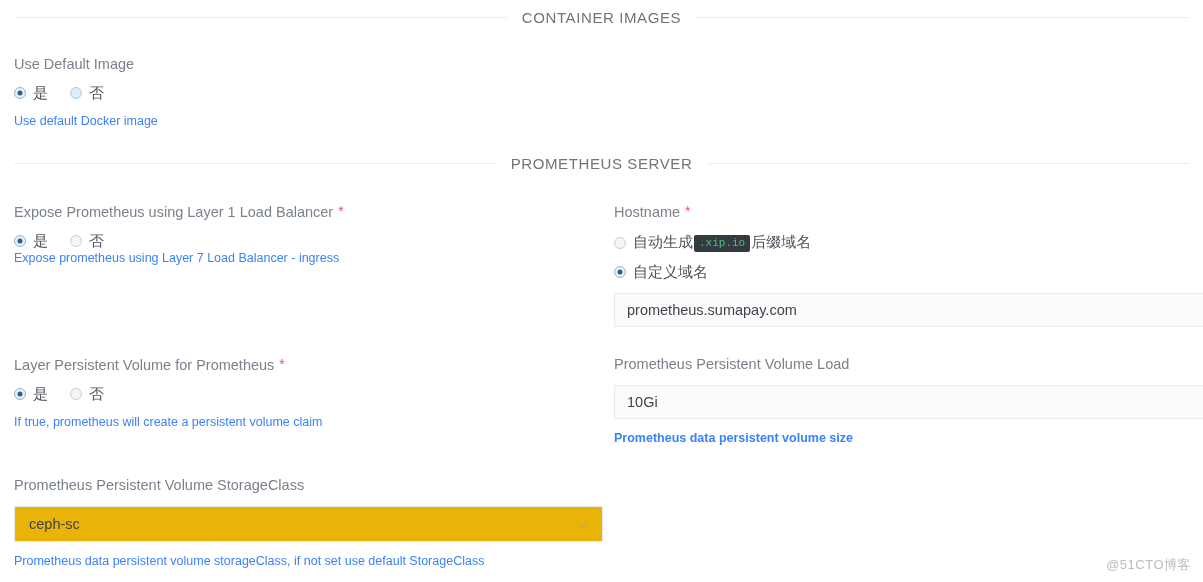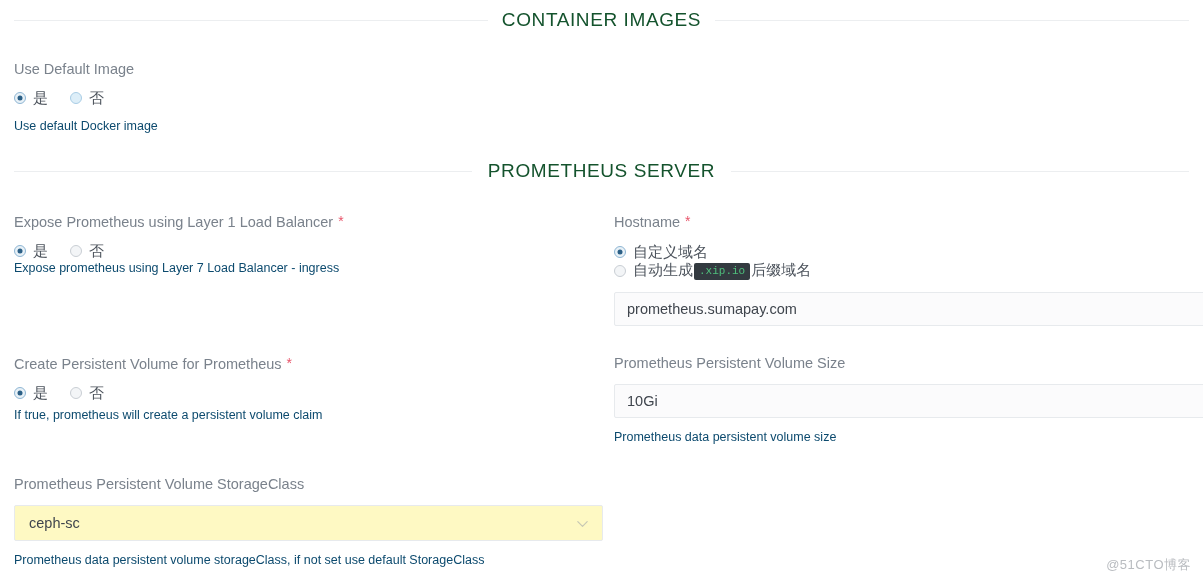--- a/index.html
+++ b/index.html
@@ -34,23 +34,23 @@
   }
   .section-header .rule {
     flex: 1 1 auto;
     height: 1px;
     background: #eceef0;
   }
   .section-header .rule.left  { flex-grow: 1; }
   .section-header .rule.right { flex-grow: 1; }
   .section-header .sh-title {
     flex: 0 0 auto;
-    font-size: 19px;
+    font-size: 15px;
     letter-spacing: 0.6px;
-    color: #14532d;
+    color: #737373;
     font-weight: 400;
     white-space: nowrap;
   }
 
   
   .cols {
     display: flex;
     width: 100%;
     box-sizing: border-box;
     gap: 28px;
@@ -73,21 +73,21 @@
   }
   .req-star {
     color: #e8546a;
     font-size: 14px;
     margin-left: 5px;
     vertical-align: 1px;
   }
 
   .helper {
     font-size: 12.5px;
-    color: #0c4a6e;
+    color: #3b82f6;
     line-height: 16px;
     font-weight: 400;
     white-space: nowrap;
   }
 
   
   .radio-row {
     display: flex;
     align-items: center;
     gap: 22px;
@@ -179,21 +179,21 @@
     overflow: hidden;
   }
   .text-input .val { white-space: nowrap; }
 
   
   .input-bleed { width: 596px; }
 
   
   .select {
     height: 36px;
-    background: #fef9c3;
+    background: #eab308;
     border: 1px solid #e7eaed;
     border-radius: 2px;
     box-sizing: border-box;
     display: flex;
     align-items: center;
     justify-content: space-between;
     padding: 0 12px 0 14px;
     font-size: 14.5px;
     color: #3f454d;
     width: 589px;
@@ -282,73 +282,73 @@
       </div>
     </div>
 
     <div class="col right">
       <div class="field">
         <div class="field-label">
           <span>Hostname</span><span class="req-star">*</span>
         </div>
 
         <div class="radio-row stacked" style="margin-top:12px;">
+          <div class="radio-opt-block">
+            <span class="radio off-grey"></span>
+            <span class="radio-label cn"><span>自动生成</span><span class="code-badge">.xip.io</span><span>后缀域名</span></span>
+          </div>
+
           <div class="radio-opt-block" style="margin-top:11px;">
             <span class="radio on"></span>
             <span class="radio-label cn">自定义域名</span>
           </div>
-
-          <div class="radio-opt-block">
-            <span class="radio off-grey"></span>
-            <span class="radio-label cn"><span>自动生成</span><span class="code-badge">.xip.io</span><span>后缀域名</span></span>
-          </div>
         </div>
 
         <div class="text-input input-bleed" style="margin-top:12px;">
           <span class="val">prometheus.sumapay.com</span>
         </div>
 
       </div>
     </div>
   </div>
 
   <div class="cols" style="margin-top:28px;">
 
     <div class="col left">
       <div class="field">
         <div class="field-label">
-          <span>Create Persistent Volume for Prometheus</span><span class="req-star">*</span>
+          <span>Layer Persistent Volume for Prometheus</span><span class="req-star">*</span>
         </div>
 
         <div class="radio-row" style="margin-top:11px;">
           <span class="radio-opt">
             <span class="radio on"></span>
             <span class="radio-label cn">是</span>
           </span>
           <span class="radio-opt">
             <span class="radio off-grey"></span>
             <span class="radio-label cn">否</span>
           </span>
         </div>
 
-        <div class="helper" style="margin-top:5px;">If true, prometheus will create a persistent volume claim</div>
+        <div class="helper" style="margin-top:11px;">If true, prometheus will create a persistent volume claim</div>
       </div>
     </div>
 
     <div class="col right">
       <div class="field">
         <div class="field-label">
-          <span>Prometheus Persistent Volume Size</span>
+          <span>Prometheus Persistent Volume Load</span>
         </div>
 
         <div class="text-input input-bleed" style="margin-top:12px;">
           <span class="val">10Gi</span>
         </div>
 
-        <div class="helper" style="margin-top:11px;">Prometheus data persistent volume size</div>
+        <div class="helper" style="margin-top:11px;font-weight:bold;">Prometheus data persistent volume size</div>
       </div>
     </div>
   </div>
 
   <div class="cols" style="margin-top:30px;">
 
     <div class="col left">
       <div class="field">
         <div class="field-label">
           <span>Prometheus Persistent Volume StorageClass</span>

